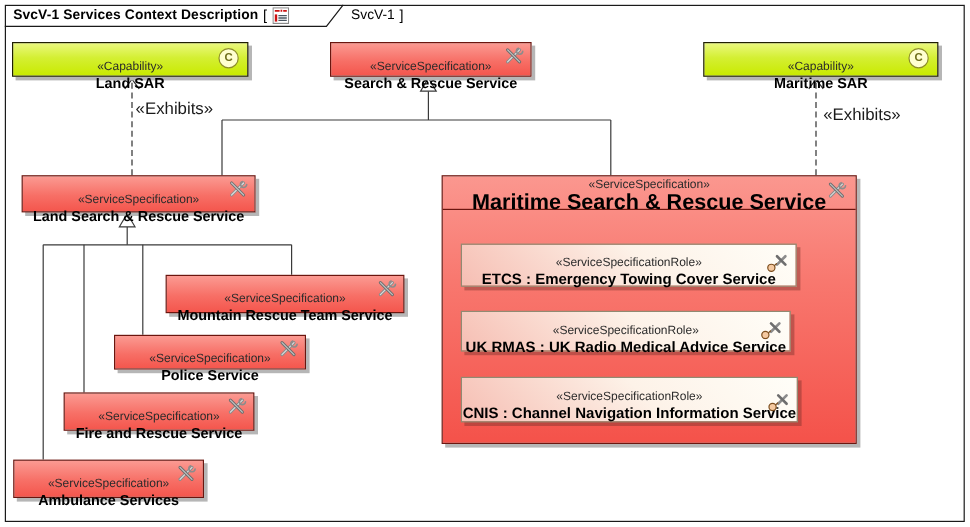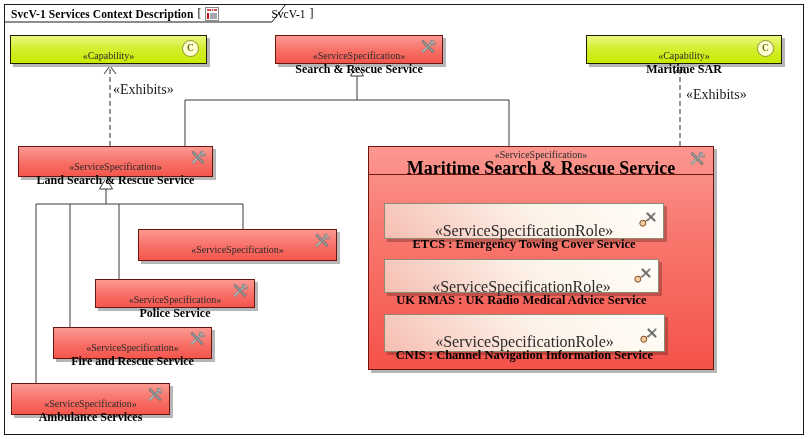--- a/index.html
+++ b/index.html
@@ -1,18 +1,18 @@
 <!DOCTYPE html>
 <html><head>
 <meta charset="utf-8">
 <style>
   html,body{margin:0;padding:0;background:#fff;}
   #canvas{
     position:relative;width:808px;height:439px;background:#ffffff;
-    font-family:Liberation Serif, serif;overflow:hidden;
+    font-family:Liberation Sans, sans-serif;overflow:hidden;
     -webkit-font-smoothing:antialiased;
   }
   #frame{position:absolute;left:4px;top:4px;width:798px;height:429px;border:1px solid #1a1a1a;}
   #connector-layer{position:absolute;left:0;top:0;width:808px;height:439px;pointer-events:none;}
 
   .diagram-title{
     position:absolute;left:11px;top:6px;display:flex;align-items:center;gap:4px;
     font-size:11.5px;color:#000;white-space:nowrap;
   }
   .diagram-title .t-main{font-weight:bold;letter-spacing:.1px;}
@@ -40,21 +40,21 @@
     box-shadow:3px 3px 0 0 #b6b6b6;
   }
   .big .hdr{position:relative;height:27px;border-bottom:1px solid #6b150e;}
   .role{
     position:absolute;box-sizing:border-box;text-align:center;
     background:linear-gradient(225deg,#fffef8 0%,#fdf2e8 45%,#f6beb3 100%);
     border:1px solid #91８a72;
     border:1px solid #918a72;
     box-shadow:3px 3px 0 0 rgba(110,45,40,.40);
   }
-  .role .st{font-size:16px;color:#2b2b2b;line-height:12px;padding-top:21px;}
+  .role .st{font-size:10px;color:#2b2b2b;line-height:12px;padding-top:10px;}
   .role .nm{font-size:12.5px;font-weight:bold;color:#000;line-height:15px;}
 
   .tools-badge{position:absolute;right:4px;top:3px;}
   .role-badge{position:absolute;right:5px;top:7px;}
   .cap-badge{
     position:absolute;right:7px;top:4px;width:15px;height:15px;border-radius:50%;
     border:1px solid #8e8e2a;background:#ffffd0;color:#70701d;
     font-size:9.5px;font-weight:bold;line-height:15px;text-align:center;
   }
   .edge-label{
@@ -113,20 +113,21 @@
       <path d="M2 3 h4 M7.5 2.2 v1.6 M9 3 h3" stroke="#cc1111" stroke-width="1.4" fill="none"></path>
       <rect x="2" y="6" width="2" height="6" fill="#cc1111"></rect>
       <path d="M5 7 h7 M5 9 h7 M5 11 h7" stroke="#4a5560" stroke-width="1.2"></path>
     </svg>
     <span class="t-ref">SvcV-1</span>
     <span class="t-br">]</span>
   </div>
 
   <div class="node cap" style="left:10px;top:35px;width:197px;height:29px;">
     <div class="st">«Capability»</div>
+    <div class="nm">Land SAR</div>
     <div class="cap-badge">C</div>
   </div>
 
   <div class="node svc" style="left:275px;top:35px;width:168px;height:29px;">
     <div class="st">«ServiceSpecification»</div>
     <div class="nm">Search &amp; Rescue Service</div>
     <svg class="tools-badge" width="19" height="15" viewBox="0 0 19 15">
       <g stroke-linecap="round" fill="none">
         <path d="M4 12.5 L14 2.5" stroke="#8c8c8c" stroke-width="2.6"></path>
         <path d="M4 12.5 L14 2.5" stroke="#dcdcdc" stroke-width="1"></path>
@@ -155,20 +156,21 @@
         <path d="M4 12.5 L14 2.5" stroke="#dcdcdc" stroke-width="1"></path>
         <path d="M4 2.5 L14 12.5" stroke="#6e6e6e" stroke-width="2.6"></path>
         <path d="M4 2.5 L14 12.5" stroke="#c2c2c2" stroke-width="1"></path>
         <path d="M13 1.2 a2.6 2.6 0 1 0 3.6 2.6" stroke="#8c8c8c" stroke-width="1.3"></path>
       </g>
     </svg>
   </div>
 
   <div class="node svc" style="left:138px;top:229px;width:199px;height:32px;">
     <div class="st">«ServiceSpecification»</div>
+    <div class="nm">Mountain Rescue Team Service</div>
     <svg class="tools-badge" width="19" height="15" viewBox="0 0 19 15">
       <g stroke-linecap="round" fill="none">
         <path d="M4 12.5 L14 2.5" stroke="#8c8c8c" stroke-width="2.6"></path>
         <path d="M4 12.5 L14 2.5" stroke="#dcdcdc" stroke-width="1"></path>
         <path d="M4 2.5 L14 12.5" stroke="#6e6e6e" stroke-width="2.6"></path>
         <path d="M4 2.5 L14 12.5" stroke="#c2c2c2" stroke-width="1"></path>
         <path d="M13 1.2 a2.6 2.6 0 1 0 3.6 2.6" stroke="#8c8c8c" stroke-width="1.3"></path>
       </g>
     </svg>
   </div>

